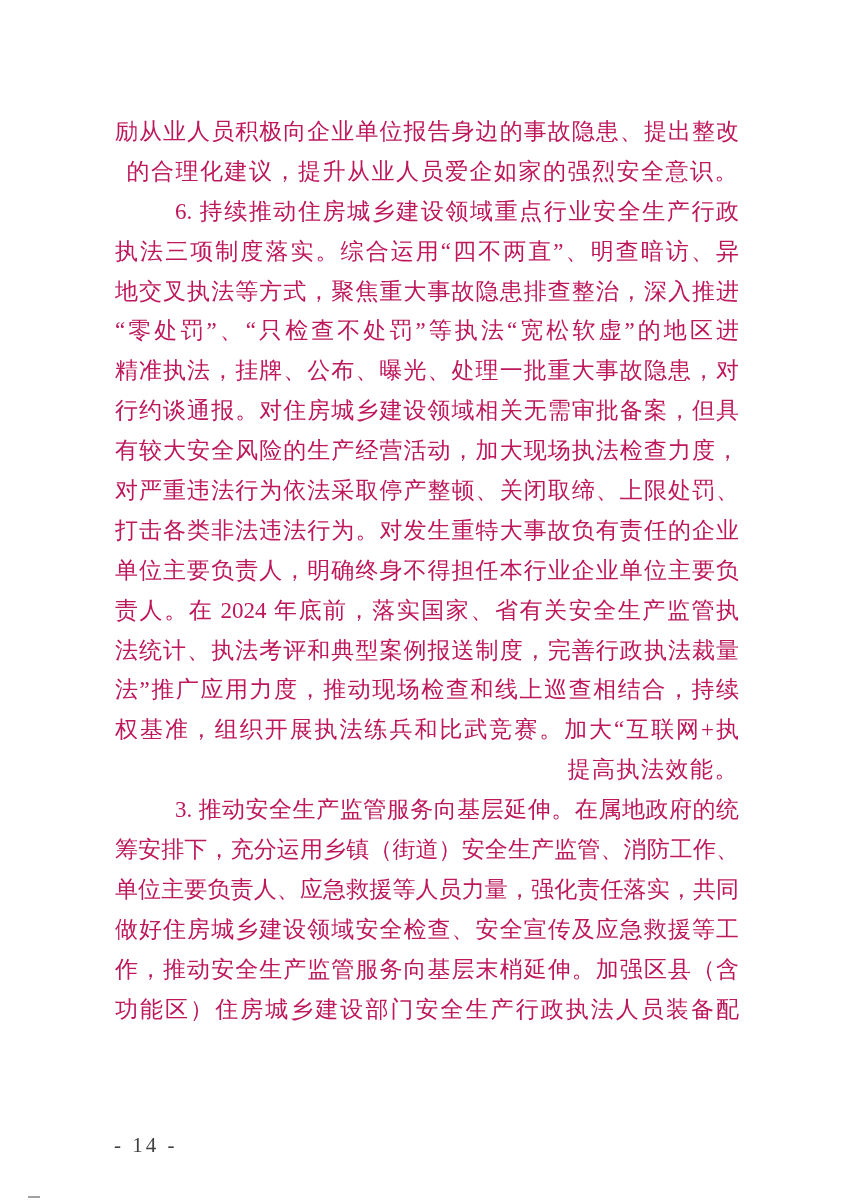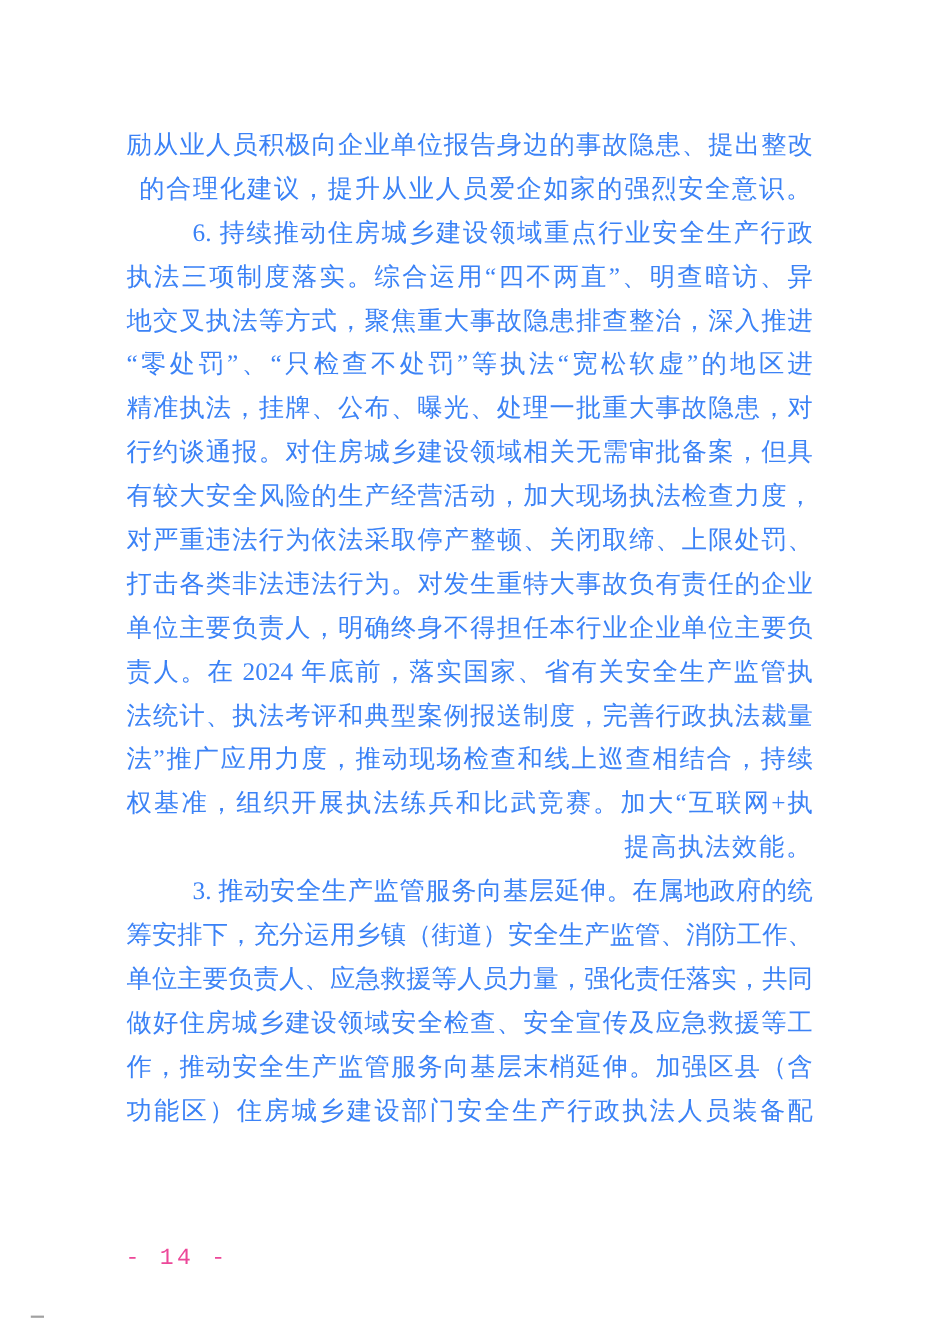--- a/index.html
+++ b/index.html
@@ -21,21 +21,21 @@
     top: 112px;
     width: 624px;
     color: #1a1a1a;
   }
   .line {
     font-size: 23px;
     line-height: 39.9px;
     height: 39.9px;
     white-space: normal;
     overflow: hidden;
-    color: #3b82f6;
+    color: #be185d;
     font-weight: 500;
   }
   
   .line.j {
     text-align: justify;
     text-align-last: justify;
   }
   
   .line.e {
     text-align: right;
@@ -44,22 +44,22 @@
   
   .line.ind {
     text-indent: 60px;
   }
   .page-number {
     position: absolute;
     left: 114px;
     top: 1133px;
     font-size: 21px;
     letter-spacing: 3px;
-    color: #ec4899;
-    font-family: Liberation Mono, monospace;
+    color: #404040;
+    font-family: Liberation Serif, serif;
   }
   
   .scan-artifact {
     position: absolute;
     left: 28px;
     top: 1196px;
     width: 12px;
     height: 2px;
     background: #6f6f6f;
     opacity: 0.65;

